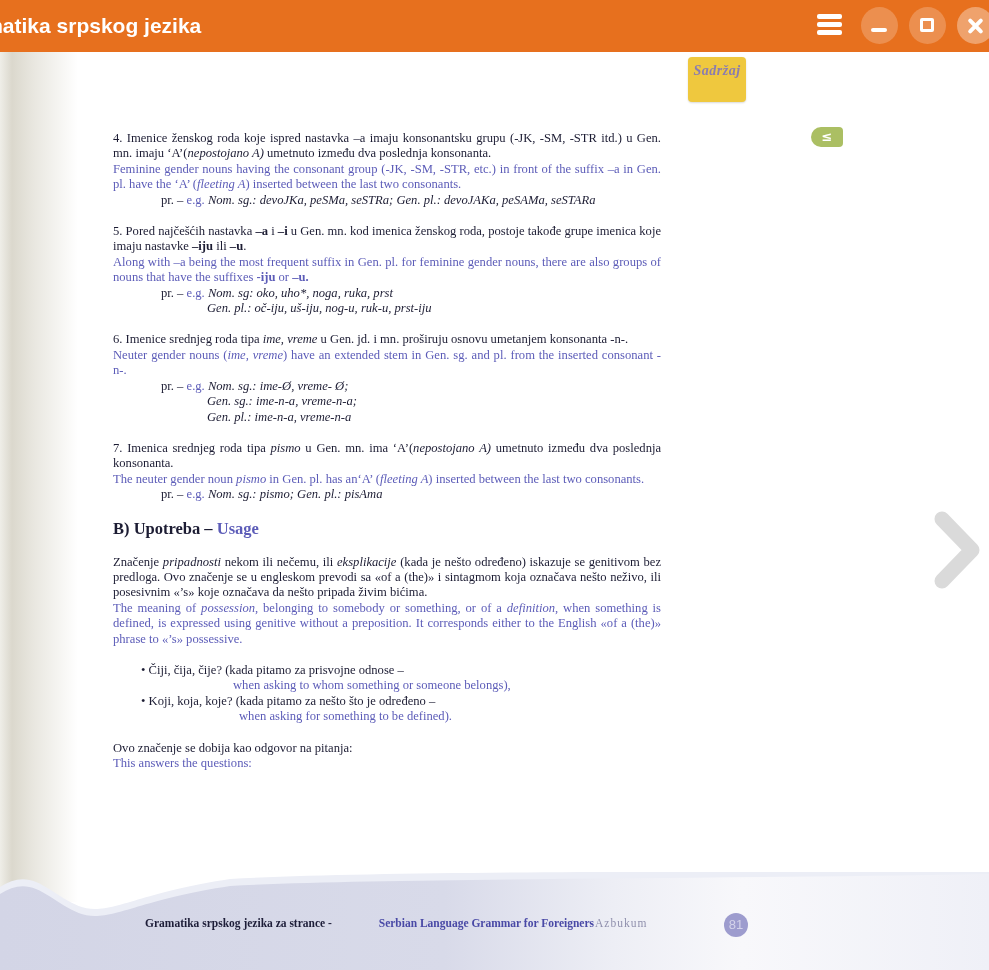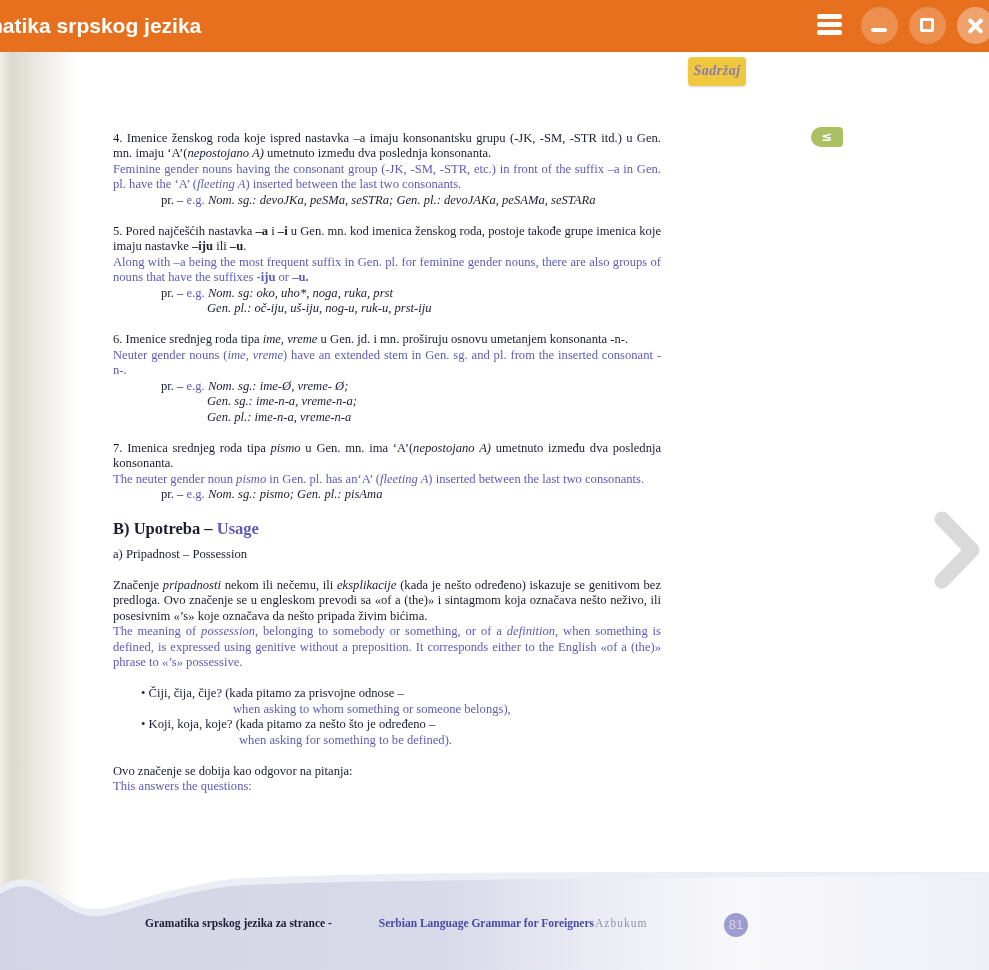--- a/index.html
+++ b/index.html
@@ -29,21 +29,21 @@
   .win-close .glyph::before, .win-close .glyph::after { content:""; position:absolute;
              left:9px; top:16.5px; width:19px; height:4px; background:#fff; border-radius:2px; }
   .win-close .glyph::before{ transform:rotate(45deg); }
   .win-close .glyph::after { transform:rotate(-45deg); }
 
   
   .page { position:absolute; left:0; top:52px; width:989px; height:918px; background:#fff; }
   .page-edge { position:absolute; left:0; top:0; width:90px; height:850px;
        background:linear-gradient(90deg,#efeee8 0px,#dbd8cd 12px,#e9e7e0 34px,#ffffff 78px); }
 
-  .contents-btn { position:absolute; left:688px; top:5px; width:58px; height:29px;
+  .contents-btn { position:absolute; left:688px; top:5px; width:58px; height:45px;
        background:#efc83e; border-radius:4px; cursor:pointer; text-align:center;
        line-height:28px; font-style:italic; font-weight:bold; font-size:14px;
        color:#8a7cb0; letter-spacing:0.5px; box-shadow:0 1px 2px rgba(0,0,0,0.15); }
   .share-btn { position:absolute; left:811px; top:75px; width:32px; height:20px;
        background:#abbf63; border-radius:10px 4px 4px 10px; cursor:pointer;
        color:#ffffff; font-family:"DejaVu Sans", sans-serif; font-weight:bold;
        font-size:13px; text-align:center; line-height:19px; }
   .next-arrow { position:absolute; left:930px; top:453px; width:56px; height:90px; cursor:pointer; }
 
   
@@ -128,21 +128,20 @@
         <div class="line ex2"><span class="s-ki">Gen. sg.: ime-n-a, vreme-n-a;</span></div>
         <div class="line ex2"><span class="s-ki">Gen. pl.:  ime-n-a, vreme-n-a</span></div>
       </div>
       <div class="group">
         <div class="line sr"><span class="s-k">7. Imenica srednjeg roda tipa </span><span class="s-ki">pismo</span><span class="s-k"> u Gen. mn. ima ‘A’(</span><span class="s-ki">nepostojano A)</span><span class="s-k"> umetnuto između dva poslednja konsonanta.</span></div>
         <div class="line en"><span class="s-e">The neuter gender noun </span><span class="s-ei">pismo</span><span class="s-e"> in Gen. pl. has an‘A’ (</span><span class="s-ei">fleeting A</span><span class="s-e">) inserted between the last two consonants.</span></div>
         <div class="line ex"><span class="s-k">pr. – </span><span class="s-e">e.g. </span><span class="s-ki">Nom. sg.: pismo; Gen. pl.: pisAma</span></div>
       </div>
       <div class="group">
         <div class="line h1"><span class="s-kb">B) Upotreba – </span><span class="s-eb">Usage</span></div>
-        <div class="line sub"><span class="s-k">a) Pripadnost – Possession</span></div>
       </div>
       <div class="group">
         <div class="line sr"><span class="s-k">Značenje </span><span class="s-ki">pripadnosti</span><span class="s-k"> nekom ili nečemu, ili </span><span class="s-ki">eksplikacije</span><span class="s-k"> (kada je nešto određeno) iskazuje se genitivom bez predloga. Ovo značenje se u engleskom prevodi sa «of a (the)» i sintagmom koja označava nešto neživo, ili posesivnim «’s» koje označava da nešto pripada živim bićima.</span></div>
         <div class="line en"><span class="s-e">The meaning of </span><span class="s-ei">possession</span><span class="s-e">, belonging to somebody or something, or of a </span><span class="s-ei">definition</span><span class="s-e">, when something is defined, is expressed using genitive without a preposition. It corresponds either to the English «of a (the)» phrase to «’s» possessive.</span></div>
       </div>
       <div class="group">
         <div class="line bullet"><span class="s-k">• Čiji, čija, čije? (kada pitamo za prisvojne odnose –</span></div>
         <div class="line bullet-cont"><span class="s-e">when asking to whom something or someone belongs),</span></div>
         <div class="line bullet"><span class="s-k">• Koji, koja, koje? (kada pitamo za nešto što je određeno –</span></div>
         <div class="line bullet-cont2"><span class="s-e">when asking for something to be defined).</span></div>

